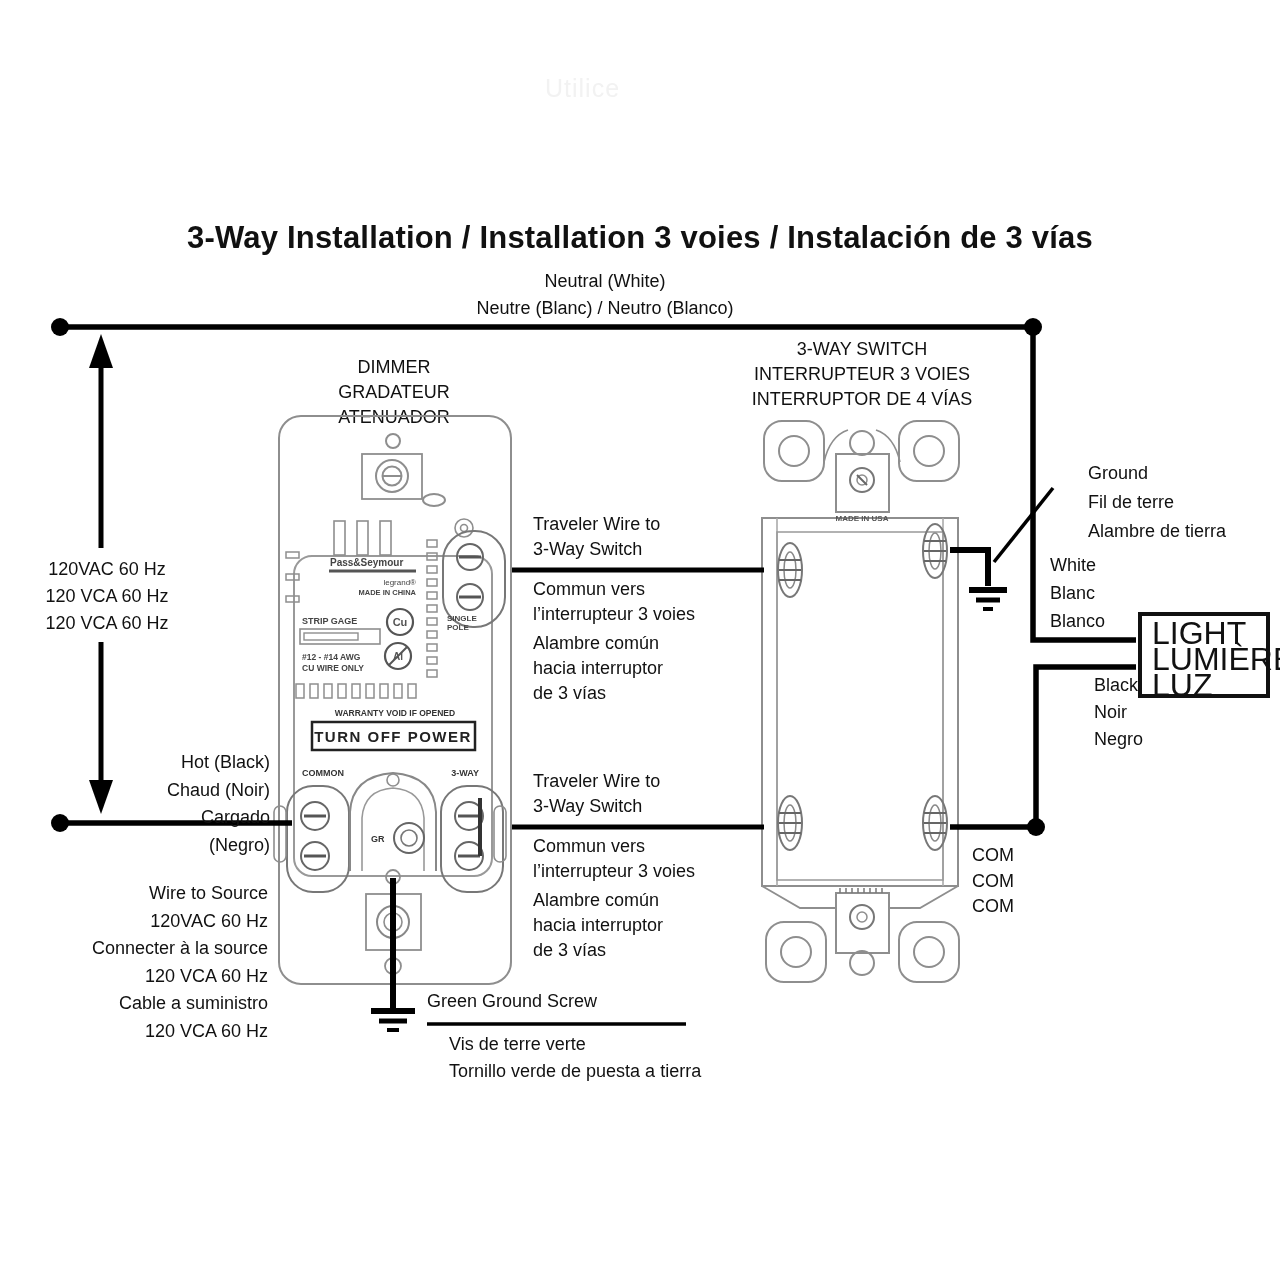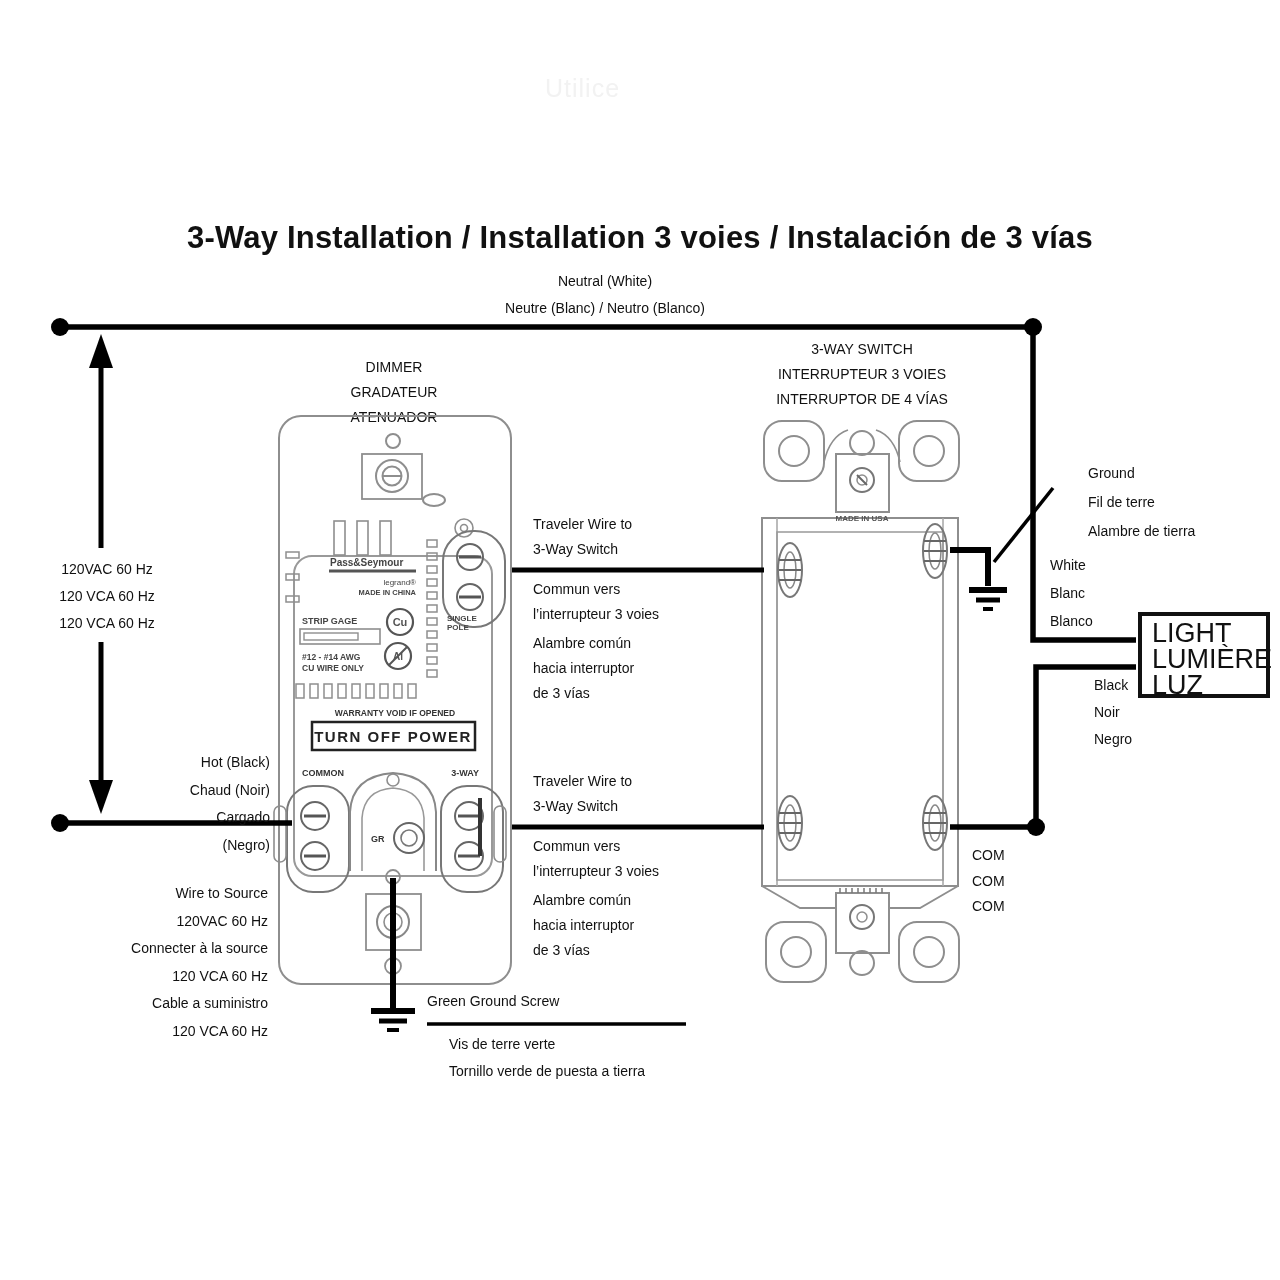--- a/index.html
+++ b/index.html
@@ -1,27 +1,27 @@
 <!DOCTYPE html>
 <html><head>
 <meta charset="utf-8">
 <style>
   html,body{margin:0;padding:0;background:#fff;}
   .stage{position:relative;width:1280px;height:1280px;background:#fff;overflow:hidden;
          font-family:"Liberation Sans", sans-serif;color:#111;}
   .art{position:absolute;left:0;top:0;width:1280px;height:1280px;}
-  .lbl{position:absolute;font-size:14px;line-height:27px;color:#111;white-space:nowrap;}
+  .lbl{position:absolute;font-size:18px;line-height:27px;color:#111;white-space:nowrap;}
   .ta-c{text-align:center;}
   .ta-r{text-align:right;margin-top:47px;}
   .title{position:absolute;top:204px;left:0;width:1280px;text-align:center;
          font-size:31px;font-weight:bold;letter-spacing:.2px;margin-top:16px;}
   .watermark{position:absolute;left:545px;top:74px;font-size:25px;color:#f2f2f2;letter-spacing:1px;}
   .light-box{position:absolute;left:1138px;top:612px;width:132px;height:86px;
              border:4px solid #111;background:#fff;box-sizing:border-box;
-             padding:4px 0 0 10px;font-size:27px;line-height:26px;}
+             padding:4px 0 0 10px;font-size:32px;line-height:26px;}
   .trav{line-height:25px;}
   svg text{font-family:"Liberation Sans", sans-serif;}
 </style>
 </head>
 <body>
 
 <div class="stage">
 
   <div class="watermark">Utilice</div>
   <div class="title">3-Way Installation / Installation 3 voies / Instalación de 3 vías</div>

